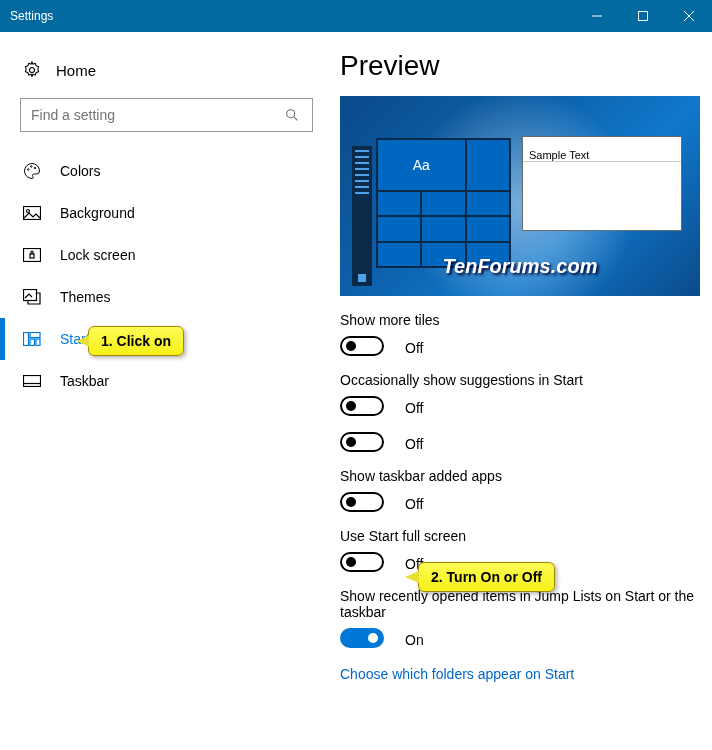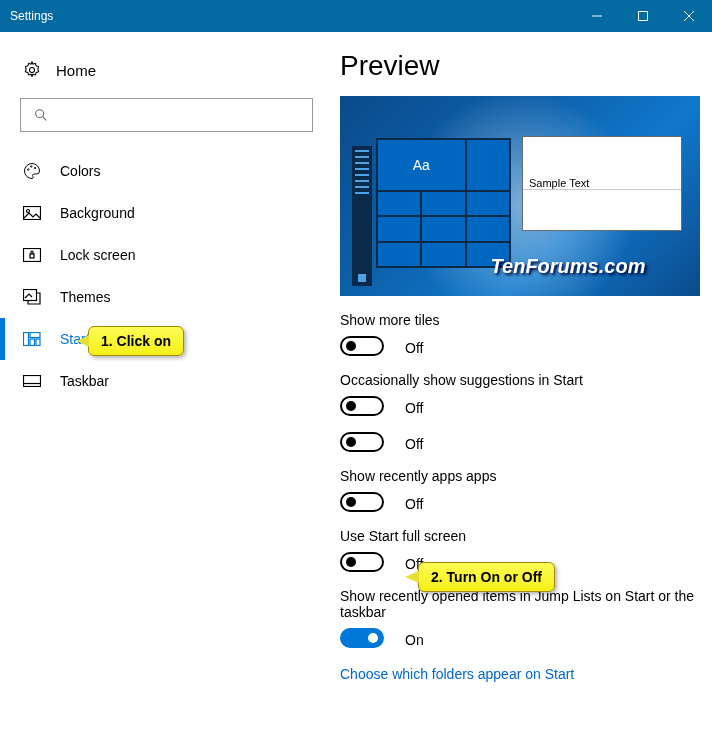--- a/index.html
+++ b/index.html
@@ -26,22 +26,22 @@
 .preview-box { width: 360px; height: 200px; background: linear-gradient(135deg, #0a4a8a 0%, #0d5fa8 35%, #1078cc 65%, #0a4a8a 100%); position: relative; overflow: hidden; }
 .preview-box .rays::before, .preview-box .rays::after { content:""; position:absolute; inset:0; background: radial-gradient(circle at 50% 55%, rgba(255,255,255,0.25) 0%, rgba(255,255,255,0) 55%); }
 .preview-taskbar { position: absolute; left: 12px; bottom: 10px; top: 50px; width: 20px; background: #0b2a4a; display: flex; flex-direction: column; align-items: center; gap: 4px; padding-top: 4px; }
 .preview-taskbar span { width: 14px; height: 2px; background: #4da3e8; display: block; }
 .preview-taskbar .sq { width: 8px; height: 8px; background: #4da3e8; margin-top: auto; margin-bottom: 4px; }
 .start-menu { position: absolute; left: 36px; bottom: 28px; width: 135px; height: 130px; background: #0b2a4a; display: grid; grid-template-columns: repeat(3, 1fr); grid-template-rows: 50px repeat(3, 1fr); gap: 2px; padding: 2px; }
 .start-menu .tile { background: #0067c0; }
 .start-menu .big { grid-column: 1 / 3; grid-row: 1; display:flex; align-items:center; justify-content:center; color:#fff; font-size:14px; }
 .start-menu .t1 { grid-column: 3; grid-row: 1; }
 .sample-window { position: absolute; right: 18px; top: 40px; width: 160px; height: 95px; background: #fff; border: 1px solid #6b6b6b; }
-.sample-window .sample-title { height: 22px; border-bottom: 1px solid #ccc; font-size: 11px; padding: 12px 6px; color: #000; margin-top: 28px; }
-.watermark { position: absolute; left: 50%; transform: translateX(-50%); bottom: 18px; color: #fff; font-weight: bold; font-style: italic; font-size: 20px; text-shadow: 2px 2px 3px #003; white-space: nowrap; margin-left: 48px; }
+.sample-window .sample-title { height: 22px; border-bottom: 1px solid #ccc; font-size: 11px; padding: 12px 6px; color: #000; }
+.watermark { position: absolute; left: 50%; transform: translateX(-50%); bottom: 18px; color: #fff; font-weight: bold; font-style: italic; font-size: 20px; text-shadow: 2px 2px 3px #003; white-space: nowrap; }
 .setting { margin-top: 16px; }
 .setting-label { font-size: 14px; color: #000; margin-bottom: 8px; }
 .toggle-row { display: flex; align-items: flex-end; gap: 21px; }
 .toggle { width: 44px; height: 20px; border: 2px solid #000; border-radius: 20px; position: relative; cursor: pointer; background: #fff; }
 .toggle .knob { position: absolute; width: 10px; height: 10px; border-radius: 50%; background: #000; top: 3px; left: 4px; }
 .toggle.on { background: #0078d7; border-color: #0078d7; }
 .toggle.on .knob { background: #fff; left: auto; right: 4px; }
 .toggle-state { font-size: 14px; color: #000; }
 .link { color: #0066cc; font-size: 14px; margin-top: 18px; cursor: pointer; display: inline-block; }
 .callout { position: absolute; background: linear-gradient(#fefc55, #f5f018); border: 1px solid #a38b00; border-radius: 6px; padding: 6px 12px; font-weight: bold; font-size: 14px; color: #000; box-shadow: 2px 2px 4px rgba(0,0,0,0.3); z-index: 10; white-space: nowrap; }
@@ -81,20 +81,21 @@
     <div class="home-row">
       <span class="icon">
         <svg width="20" height="20" viewBox="0 0 24 24" fill="none" stroke="#000" stroke-width="1.3">
             <circle cx="12" cy="12" r="3"></circle>
             <path d="M12 2l1 3 3-1 1 3 3 1-1 3 1 3-3 1-1 3-3-1-1 3-1-3-3 1-1-3-3-1 1-3-1-3 3-1 1-3 3 1z" stroke-linejoin="round"></path>
           </svg>
       </span>
       <span class="label">Home</span>
     </div>
     <div class="searchbox">
+      <input type="text" placeholder="Find a setting" style="">
       <span class="icon">
         <svg width="16" height="16" viewBox="0 0 24 24" fill="none" stroke="#666" stroke-width="1.6">
             <circle cx="10" cy="10" r="6"></circle>
             <line x1="20" y1="20" x2="14.5" y2="14.5"></line>
           </svg>
       </span>
     </div>
     <div class="nav-list">
       <div class="nav-item">
         <span class="icon">
@@ -214,21 +215,21 @@
     </div>
     <div class="setting">
       <div class="toggle-row">
         <div class="toggle">
             <div class="knob"></div>
           </div>
         <span class="toggle-state">Off</span>
       </div>
     </div>
     <div class="setting">
-      <div class="setting-label">Show recently apps apps</div>
+      <div class="setting-label">Show taskbar added apps</div>
       <div class="toggle-row">
         <div class="toggle">
             <div class="knob"></div>
           </div>
         <span class="toggle-state">Off</span>
       </div>
     </div>
     <div class="setting">
       <div class="setting-label">Use Start full screen</div>
       <div class="toggle-row">

